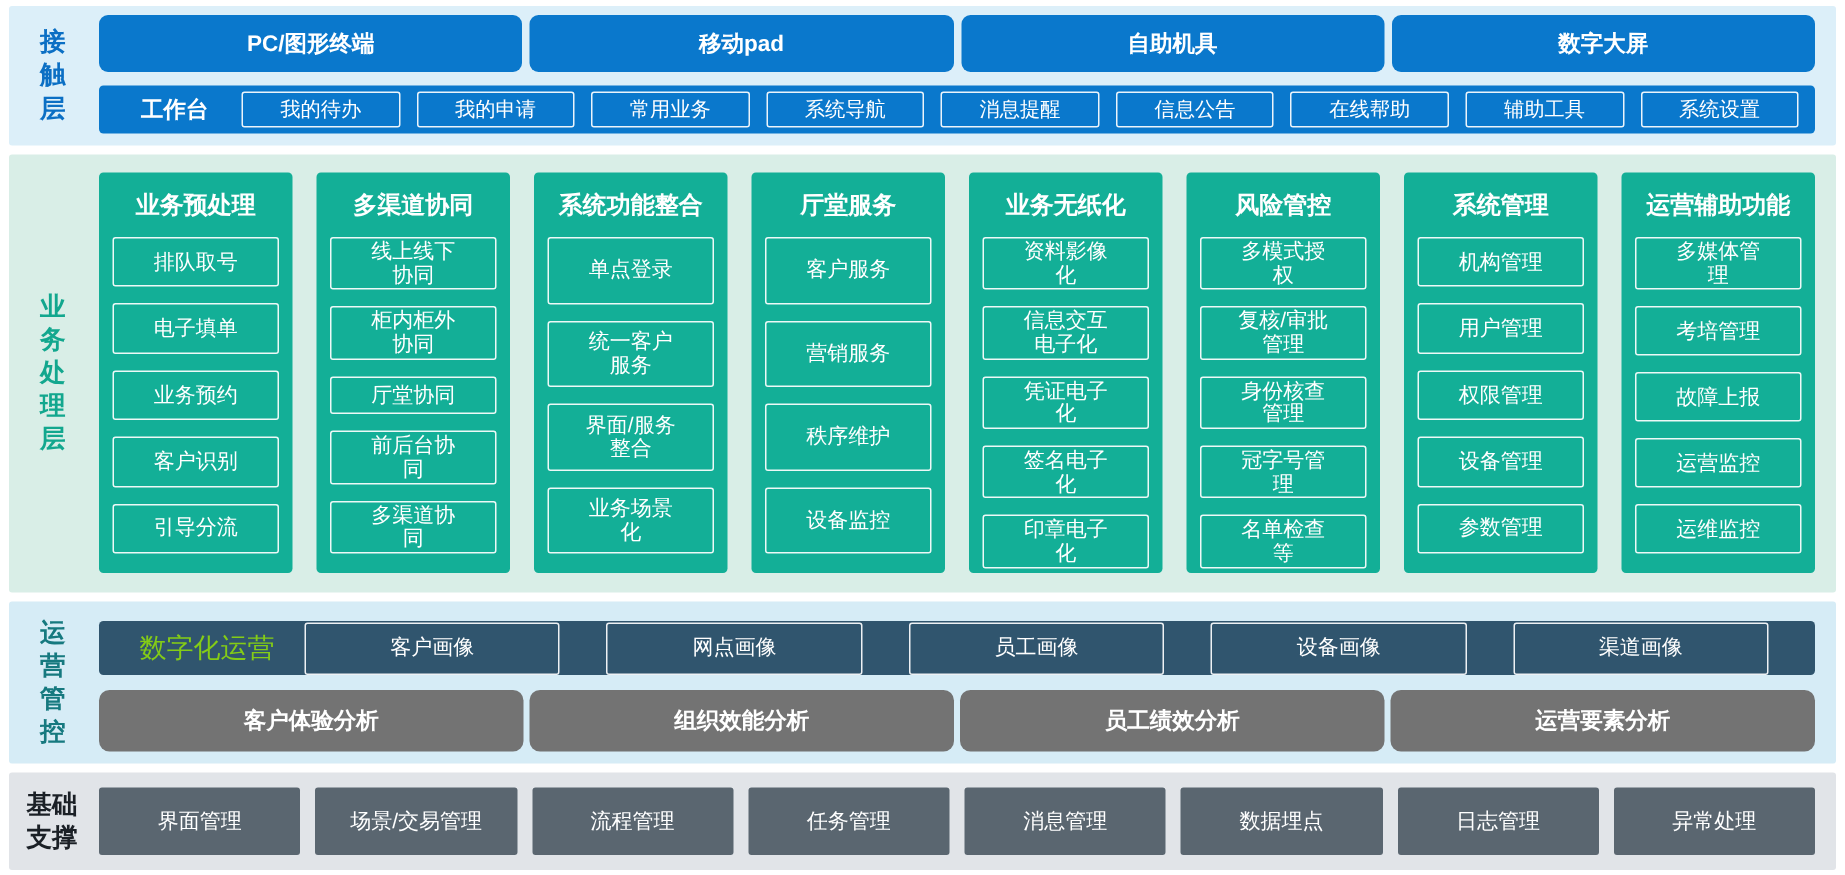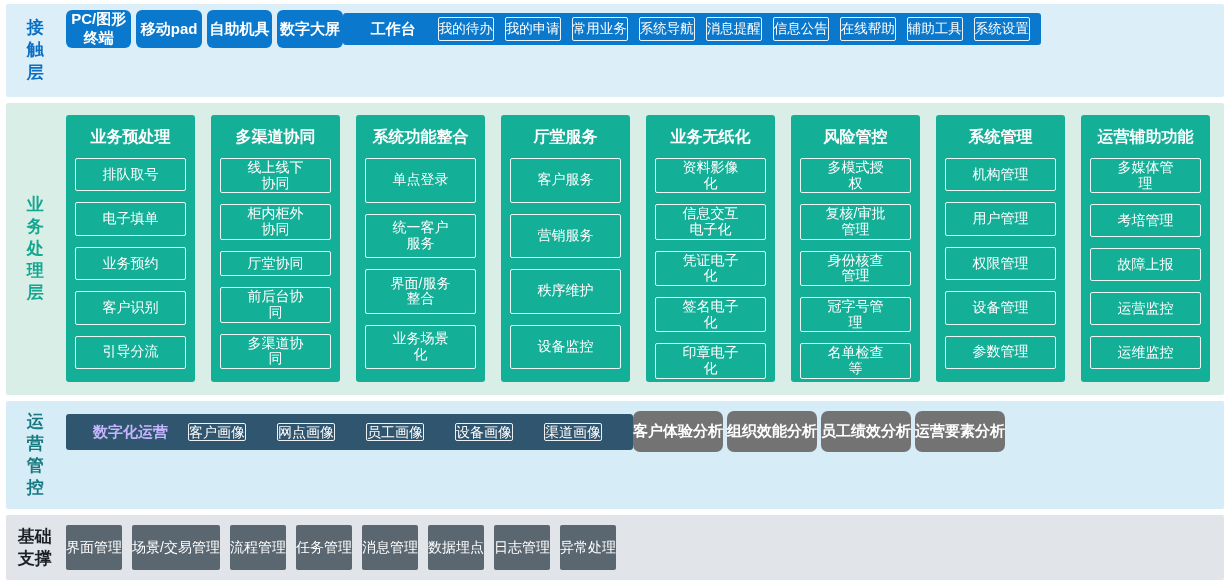--- a/index.html
+++ b/index.html
@@ -15,21 +15,21 @@
 
   .layer-label { width:60px; flex:0 0 60px; display:flex; align-items:center; justify-content:center;
                  font-weight:bold; font-size:17px; }
   .vtext  { width:1.1em; line-height:1.3; text-align:left; word-break:break-all; }
   .vtext2 { width:2.15em; line-height:1.25; text-align:left; word-break:break-all; }
   .lbl-blue  { color:#0b6fc4; }
   .lbl-green { color:#12a78e; }
   .lbl-teal  { color:#16797f; }
   .lbl-dark  { color:#1b2026; }
 
-  .layer-body { flex:1; padding-right:14px; display:flex; flex-direction:row; }
+  .layer-body { flex:1; padding-right:14px; display:flex; flex-direction:column; }
 
   
   .terminals { display:flex; gap:5px; margin-top:6px; }
   .terminal-btn { flex:1; height:38px; background:#0a78cc; border:none; border-radius:6px;
                   color:#fff; font-weight:bold; font-size:15px; cursor:pointer; }
   .workbench { margin-top:9px; height:32px; background:#0a78cc; border-radius:3px;
                display:flex; align-items:center; }
   .wb-label { color:#fff; font-weight:bold; font-size:15px; padding:0 22px 0 28px; white-space:nowrap; }
   .wb-btn { flex:1; height:24px; margin-right:11px; background:transparent;
             border:1px solid rgba(255,255,255,.92); border-radius:2px;
@@ -43,22 +43,22 @@
               white-space:nowrap; }
   .bp-items { flex:1; display:flex; flex-direction:column; gap:11px; }
   .bp-item { flex:1; border:1px solid rgba(255,255,255,.92); border-radius:2px;
              background:transparent; color:#fff; font-size:14px; line-height:1.12;
              display:flex; align-items:center; justify-content:center; text-align:center;
              padding:1px 20px; cursor:pointer; }
 
   
   .digital-bar { margin-top:13px; height:36px; background:#30556e; border-radius:3px;
                  display:flex; align-items:center; }
-  .digital-label { color:#c4b5fd; font-weight:bold; font-size:15px; padding:0 20px 0 27px; white-space:nowrap; }
-  .profile-btn { flex:1; height:18px; margin-right:31px; background:transparent;
+  .digital-label { color:#84cc16; font-weight:normal; font-size:18px; padding:0 20px 0 27px; white-space:nowrap; }
+  .profile-btn { flex:1; height:35px; margin-right:31px; background:transparent;
                  border:1px solid rgba(255,255,255,.92); border-radius:2px;
                  color:#fff; font-size:14px; cursor:pointer; }
   .analysis-row { display:flex; gap:4px; margin-top:10px; }
   .analysis-btn { flex:1; height:41px; background:#737373; border:none; border-radius:7px;
                   color:#fff; font-weight:bold; font-size:15px; cursor:pointer; }
 
   
   .fd-row { display:flex; gap:10px; margin-top:10px; }
   .fd-btn { flex:1; height:45px; background:#5a6670; border:none; border-radius:2px;
             color:#fff; font-size:14px; cursor:pointer; white-space:nowrap; }

